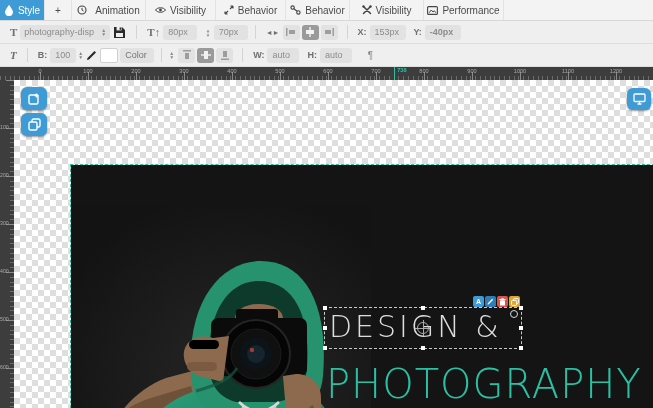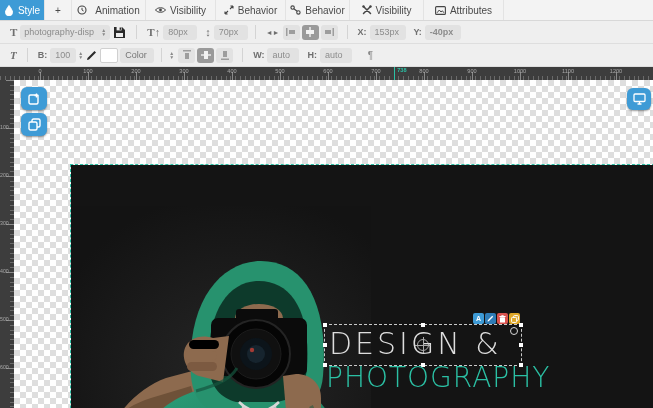--- a/index.html
+++ b/index.html
@@ -51,35 +51,35 @@
   
   .canvasbg{position:absolute;left:14px;top:80px;width:639px;height:328px;background:#fff;
     background-image:linear-gradient(45deg,#dedede 25%,transparent 25%,transparent 75%,#dedede 75%),
                      linear-gradient(45deg,#dedede 25%,transparent 25%,transparent 75%,#dedede 75%);
     background-size:12px 12px;background-position:0 0,6px 6px;}
   .slide{position:absolute;left:57px;top:85px;width:583px;height:323px;background:#141414;
          outline:1px dashed #2bc0a4;overflow:hidden;}
   .photo{position:absolute;left:0;bottom:0;width:300px;height:282px;}
   .headline{position:absolute;left:258px;top:114px;font-size:9px;letter-spacing:1.6px;color:#8f8f8f;white-space:nowrap;}
   .headline b{color:#efefef;font-weight:bold;}
-  .selbox{position:absolute;left:253px;top:159px;width:198px;height:42px;border:1px dashed #c9c9c9;box-sizing:border-box;text-decoration:underline;}
+  .selbox{position:absolute;left:253px;top:142px;width:198px;height:42px;border:1px dashed #c9c9c9;box-sizing:border-box;text-decoration:underline;}
   .seltext{position:absolute;left:4px;top:1px;font-family:"DejaVu Sans","Liberation Sans",sans-serif;
            font-weight:200;font-size:30px;letter-spacing:3px;color:#dedede;white-space:nowrap;}
   .handle{position:absolute;width:4px;height:4px;background:#fff;}
   .anchor{position:absolute;left:50%;top:50%;transform:translate(-50%,-50%);width:10px;height:10px;
           border:1px solid #cfcfcf;border-radius:50%;opacity:.8;}
   .anchor:before,.anchor:after{content:"";position:absolute;background:#cfcfcf;}
   .anchor:before{left:50%;top:-3px;width:1px;height:16px;margin-left:-0.5px;}
   .anchor:after{top:50%;left:-3px;height:1px;width:16px;margin-top:-0.5px;}
   .rotdot{position:absolute;right:3px;top:2px;width:6px;height:6px;border:1px solid #d8d8d8;border-radius:50%;}
   .miniacts{position:absolute;right:1px;top:-12px;display:flex;gap:1px;}
   .mini{width:11px;height:11px;border-radius:2px;display:flex;align-items:center;justify-content:center;
         color:#fff;font-size:7px;font-weight:bold;cursor:pointer;}
   .tealtext{position:absolute;left:255px;top:196px;font-family:"DejaVu Sans","Liberation Sans",sans-serif;
-            font-weight:200;font-size:28px;letter-spacing:1px;white-space:nowrap;}
+            font-weight:200;font-size:40px;letter-spacing:1px;white-space:nowrap;}
   
   .fbtn{position:absolute;width:26px;height:23px;background:#3e9bd6;border-radius:6px;display:flex;
         align-items:center;justify-content:center;cursor:pointer;box-shadow:0 1px 2px rgba(0,0,0,.4);}
 </style>
 </head>
 <body>
 
 <div class="stage">
 
   <div class="tabbar" id="tabbar">
@@ -140,21 +140,21 @@
         </span>
         <span>Visibility</span>
       </div>
       <div class="tab" style="width: 80px;">
         <span class="ticon">
           <svg width="11" height="9" viewBox="0 0 11 9">
             <rect x="0.6" y="0.6" width="9.8" height="7.8" rx="1" fill="none" stroke="#444" stroke-width="1.1"></rect>
             <path d="M2 6.8 L4.3 4 L6 6 L7.4 4.8 L9 6.8" fill="none" stroke="#444" stroke-width="1"></path>
           </svg>
         </span>
-        <span>Attributes</span>
+        <span>Performance</span>
       </div>
     </div>
 
   <div class="trow trow1">
     <span class="lab serif">T</span>
     <div class="selectbox">
       <span class="sval">photography-disp</span>
       <span class="stepper">
           <span>▲</span>
           <span>▼</span>

